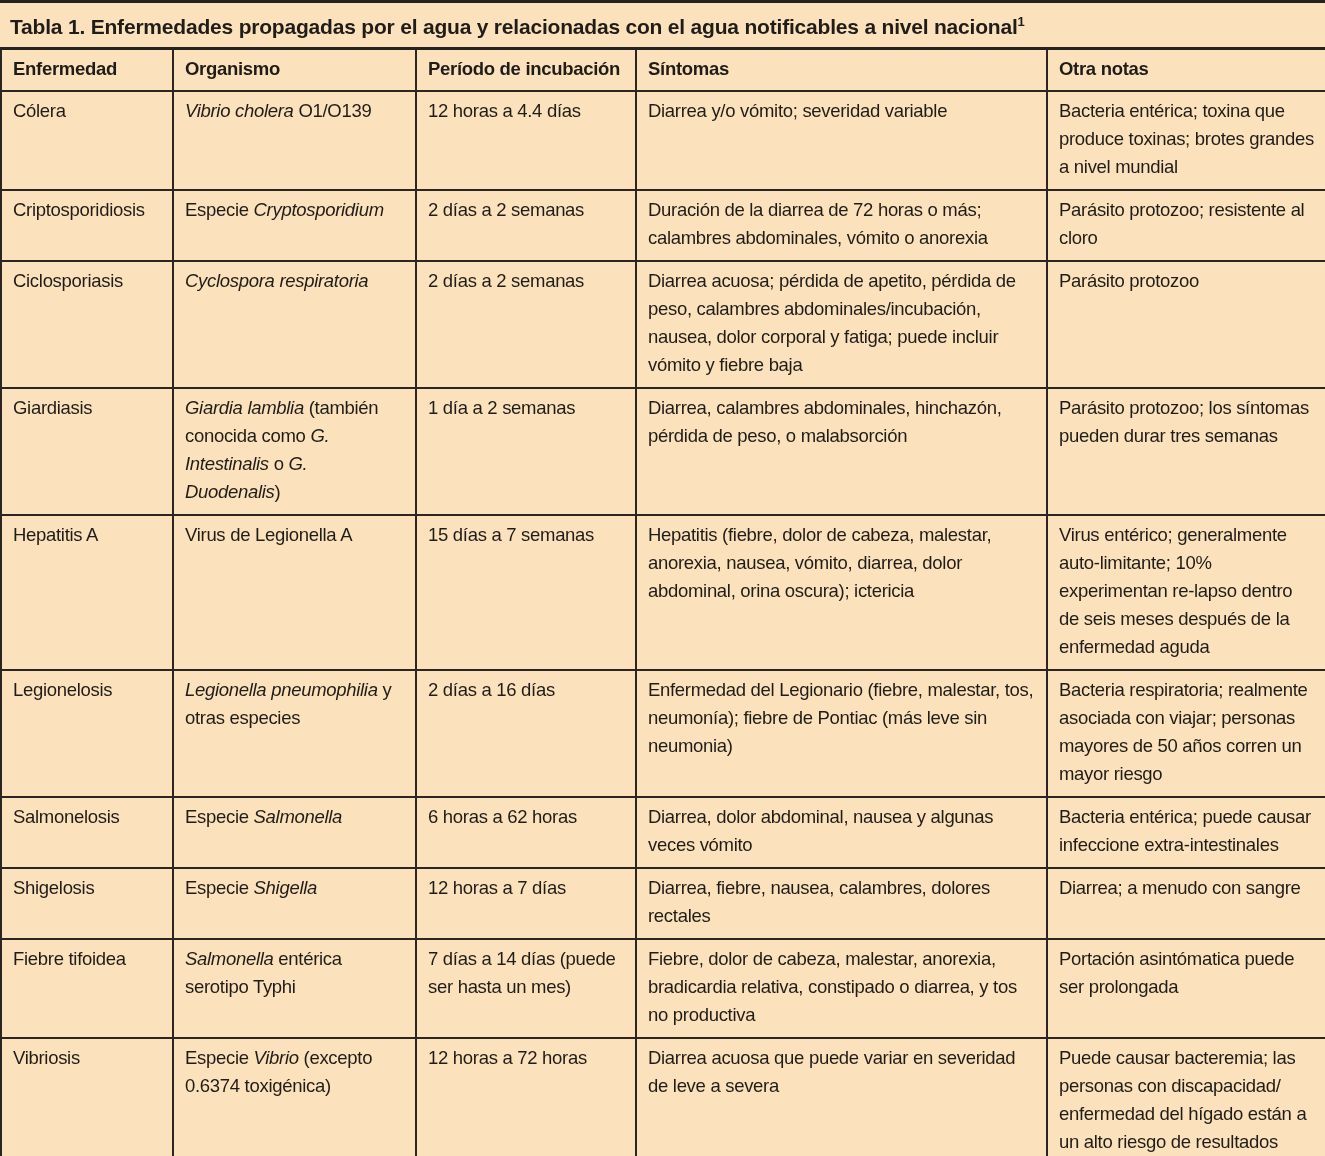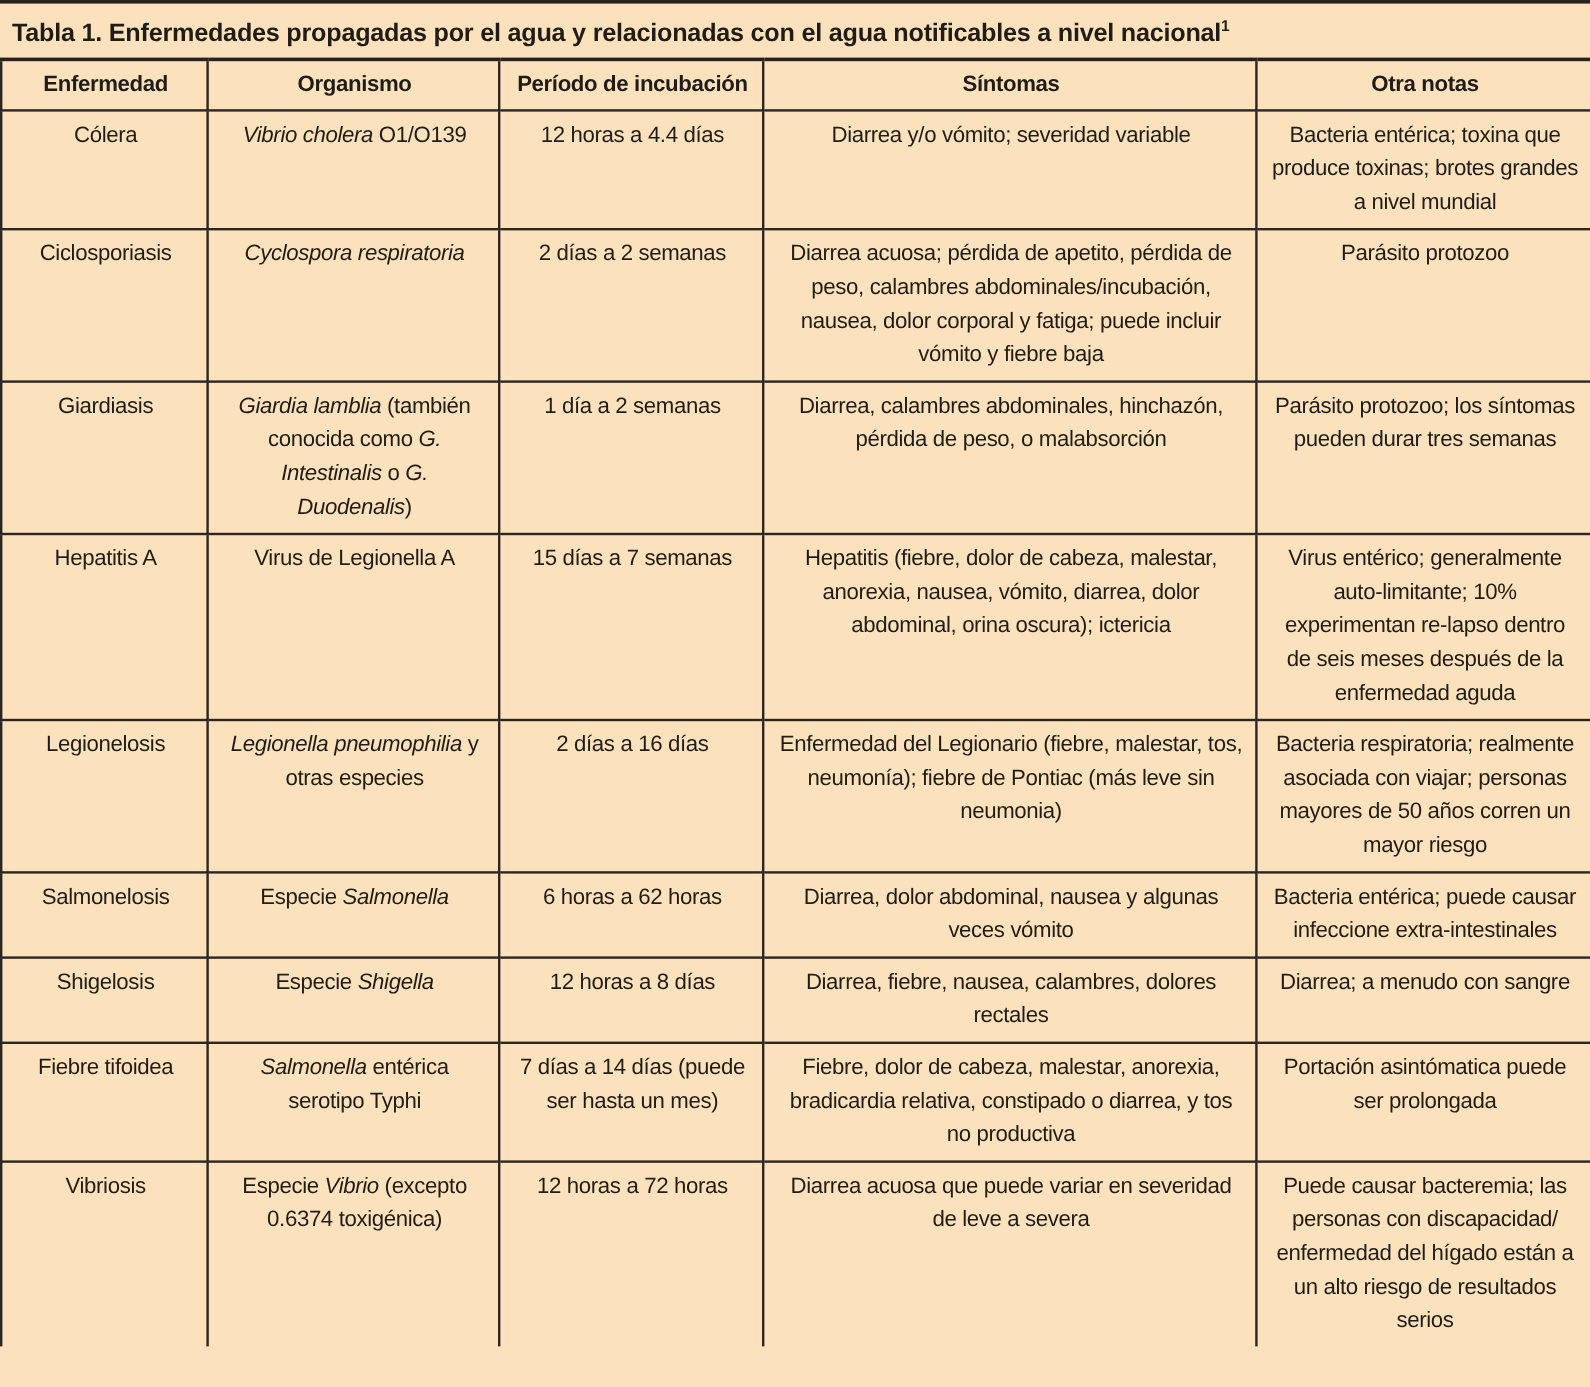--- a/index.html
+++ b/index.html
@@ -28,21 +28,21 @@
   }
   table.disease-table {
     border-collapse: collapse;
     table-layout: fixed;
     width: 1325px;
   }
   .disease-table th,
   .disease-table td {
     border: 2px solid #2b2622;
     vertical-align: top;
-    text-align: center;
+    text-align: left;
     padding: 5px 9px 8px 11px;
     font-size: 18.5px;
     line-height: 28px;
     letter-spacing: -0.3px;
     overflow-wrap: break-word;
   }
   .disease-table thead th {
     border-top: 3px solid #262220;
     border-bottom: 2px solid #2b2622;
     font-weight: bold;
@@ -80,20 +80,27 @@
   </thead>
   <tbody>
       <tr>
         <td>Cólera</td>
         <td><i>Vibrio cholera</i><span> O1/O139</span></td>
         <td>12 horas a 4.4 días</td>
         <td>Diarrea y/o vómito; severidad variable</td>
         <td>Bacteria entérica; toxina que produce toxinas; brotes grandes a nivel mundial</td>
       </tr>
       <tr>
+        <td>Criptosporidiosis</td>
+        <td><span>Especie </span><i>Cryptosporidium</i></td>
+        <td>2 días a 2 semanas</td>
+        <td>Duración de la diarrea de 72 horas o más; calambres abdominales, vómito o anorexia</td>
+        <td>Parásito protozoo; resistente al cloro</td>
+      </tr>
+      <tr>
         <td>Ciclosporiasis</td>
         <td><i>Cyclospora respiratoria</i></td>
         <td>2 días a 2 semanas</td>
         <td>Diarrea acuosa; pérdida de apetito, pérdida de peso, calambres abdominales/incubación, nausea, dolor corporal y fatiga; puede incluir vómito y fiebre baja</td>
         <td>Parásito protozoo</td>
       </tr>
       <tr>
         <td>Giardiasis</td>
         <td><i>Giardia lamblia</i><span> (también conocida como </span><i>G. Intestinalis</i><span> o </span><i>G. Duodenalis</i><span>)</span></td>
         <td>1 día a 2 semanas</td>
@@ -117,21 +124,21 @@
       <tr>
         <td>Salmonelosis</td>
         <td><span>Especie </span><i>Salmonella</i></td>
         <td>6 horas a 62 horas</td>
         <td>Diarrea, dolor abdominal, nausea y algunas veces vómito</td>
         <td>Bacteria entérica; puede causar infeccione extra-intestinales</td>
       </tr>
       <tr>
         <td>Shigelosis</td>
         <td><span>Especie </span><i>Shigella</i></td>
-        <td>12 horas a 8 días</td>
+        <td>12 horas a 7 días</td>
         <td>Diarrea, fiebre, nausea, calambres, dolores rectales</td>
         <td>Diarrea; a menudo con sangre</td>
       </tr>
       <tr>
         <td>Fiebre tifoidea</td>
         <td><i>Salmonella</i><span> entérica serotipo Typhi</span></td>
         <td>7 días a 14 días (puede ser hasta un mes)</td>
         <td>Fiebre, dolor de cabeza, malestar, anorexia, bradicardia relativa, constipado o diarrea, y tos no productiva</td>
         <td>Portación asintómatica puede ser prolongada</td>
       </tr>

